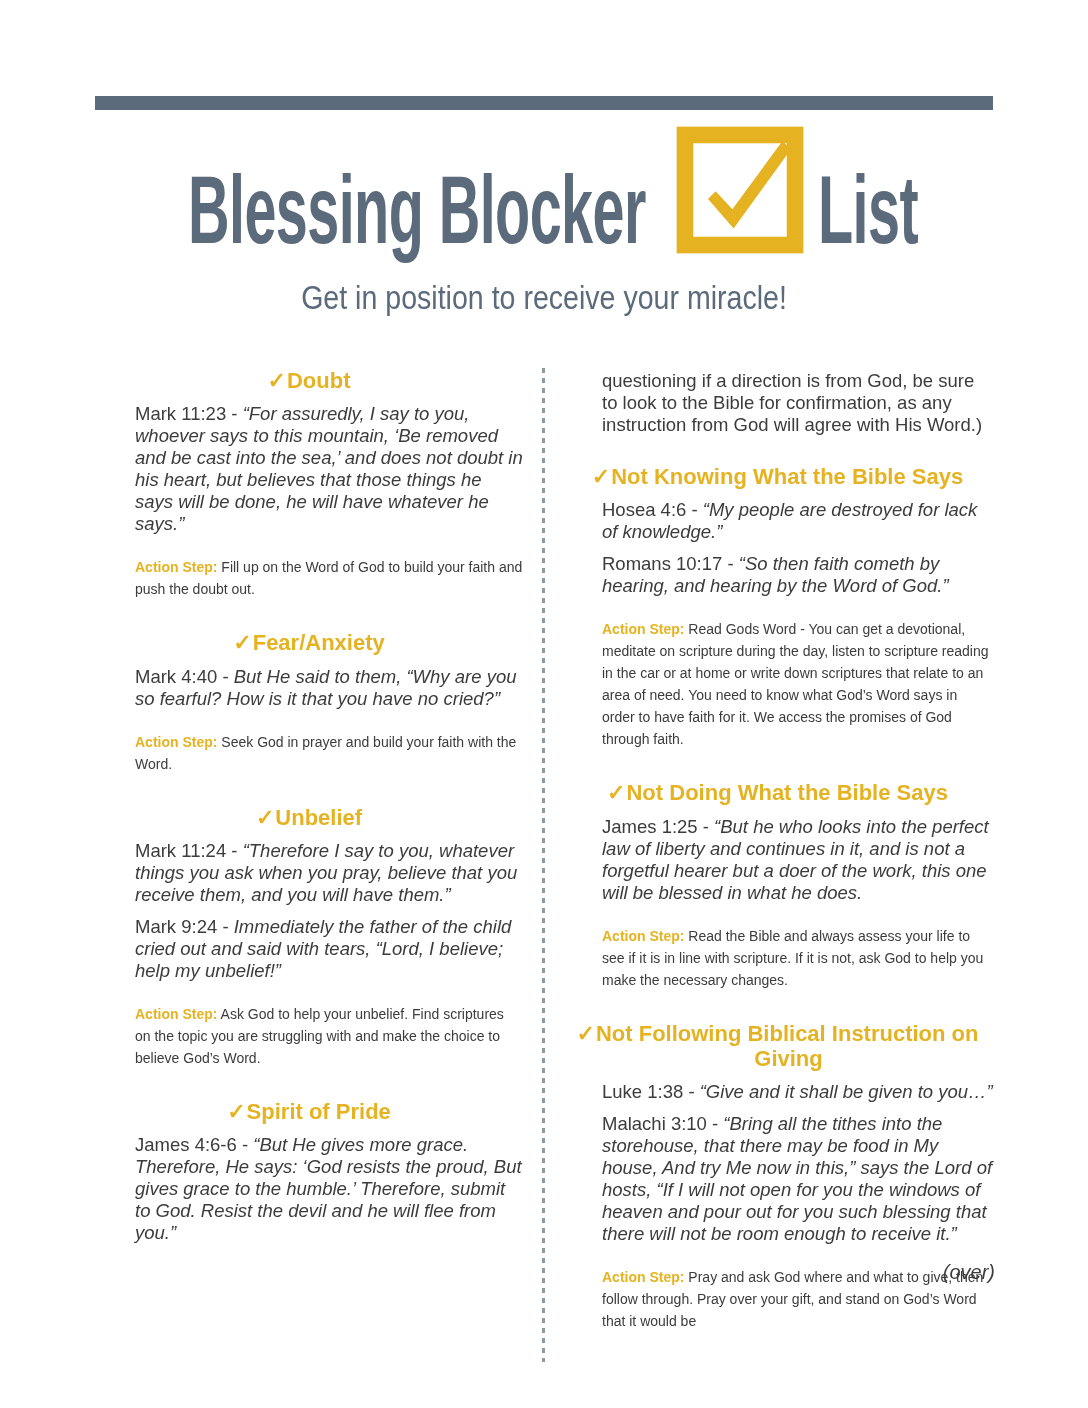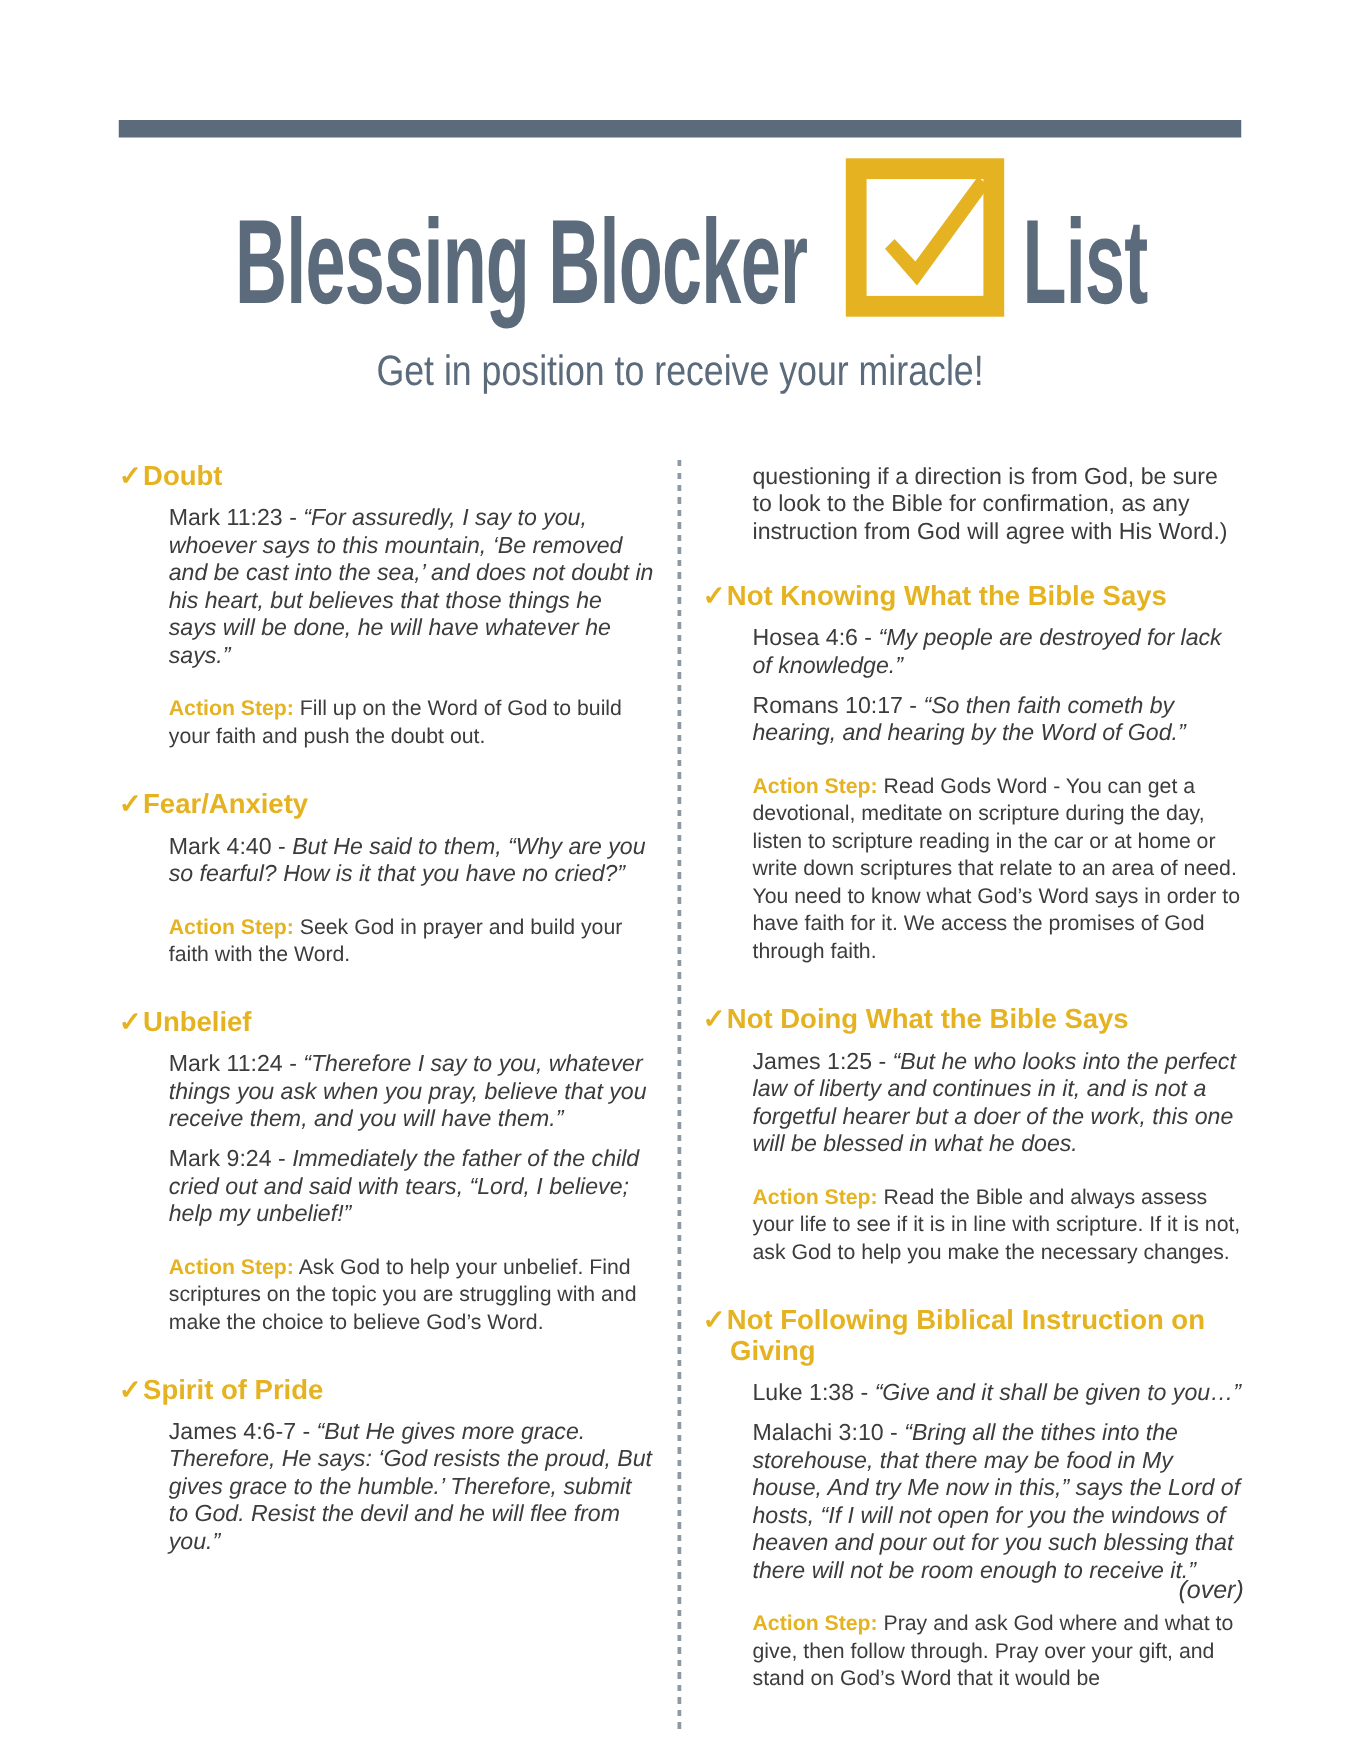--- a/index.html
+++ b/index.html
@@ -73,31 +73,32 @@
   }
   .col-right { flex: 1; min-width: 0; }
   .section { margin: 0 0 30px 0; }
   .section-title {
     font-size: 22px;
     line-height: 1.15;
     font-weight: bold;
     color: var(--accent);
     padding-left: 22px;
     text-indent: -22px;
+    text-align: center;
   }
   .check { margin-right: 1px; }
   .scripture {
     margin: 10px 0 0 40px;
     font-size: 18.5px;
     line-height: 22px;
   }
   .quote { font-style: italic; }
   .action {
     margin: 21px 0 0 40px;
-    font-size: 17px;
+    font-size: 14px;
     line-height: 22px;
   }
   .action-label { color: var(--accent); font-weight: bold; }
   .cont {
     margin: 2px 0 28px 40px;
     font-size: 18.5px;
     line-height: 22px;
   }
   .over {
     position: absolute;
@@ -145,21 +146,21 @@
 
       <div class="section">
         <div class="section-title"><span class="check">✓</span><span>Unbelief</span></div>
         <p class="scripture"><span class="ref">Mark 11:24 - </span><span class="quote">“Therefore I say to you, whatever things you ask when you pray, believe that you receive them, and you will have them.”</span></p>
         <p class="scripture"><span class="ref">Mark 9:24 - </span><span class="quote">Immediately the father of the child cried out and said with tears, “Lord, I believe; help my unbelief!”</span></p>
         <p class="action"><span class="action-label">Action Step:</span> <span class="action-text">Ask God to help your unbelief. Find scriptures on the topic you are struggling with and make the choice to believe God’s Word.</span></p>
       </div>
 
       <div class="section">
         <div class="section-title"><span class="check">✓</span><span>Spirit of Pride</span></div>
-        <p class="scripture"><span class="ref">James 4:6-7 - </span><span class="quote">“But He gives more grace. Therefore, He says: ‘God resists the proud, But gives grace to the humble.’ Therefore, submit to God. Resist the devil and he will flee from you.”</span></p>
+        <p class="scripture"><span class="ref">James 4:6-6 - </span><span class="quote">“But He gives more grace. Therefore, He says: ‘God resists the proud, But gives grace to the humble.’ Therefore, submit to God. Resist the devil and he will flee from you.”</span></p>
       </div>
 
     </div>
 
     <div class="divider"></div>
 
     <div class="col-right">
 
       <p class="cont">questioning if a direction is from God, be sure to look to the Bible for confirmation, as any instruction from God will agree with His Word.)</p>
 

